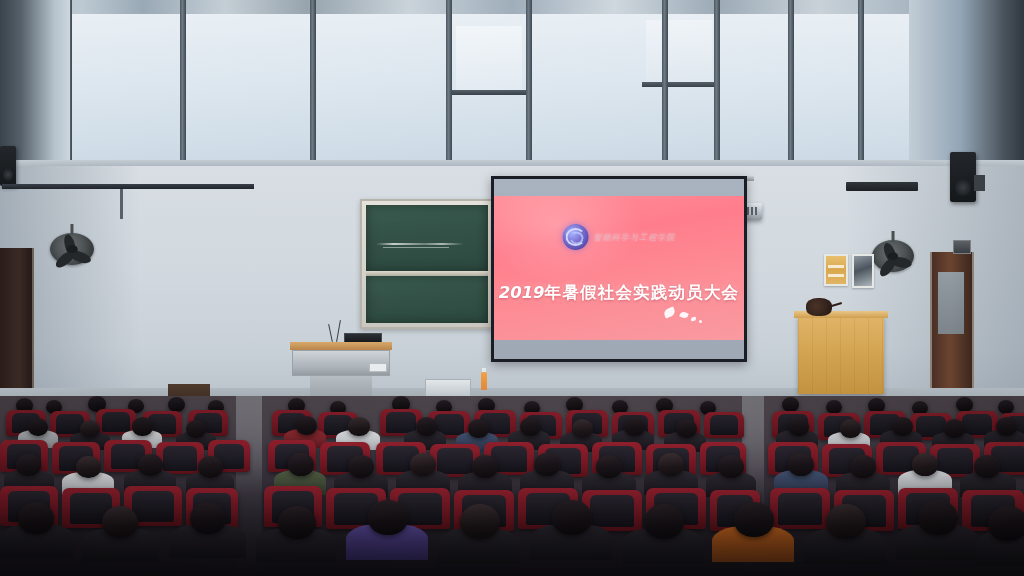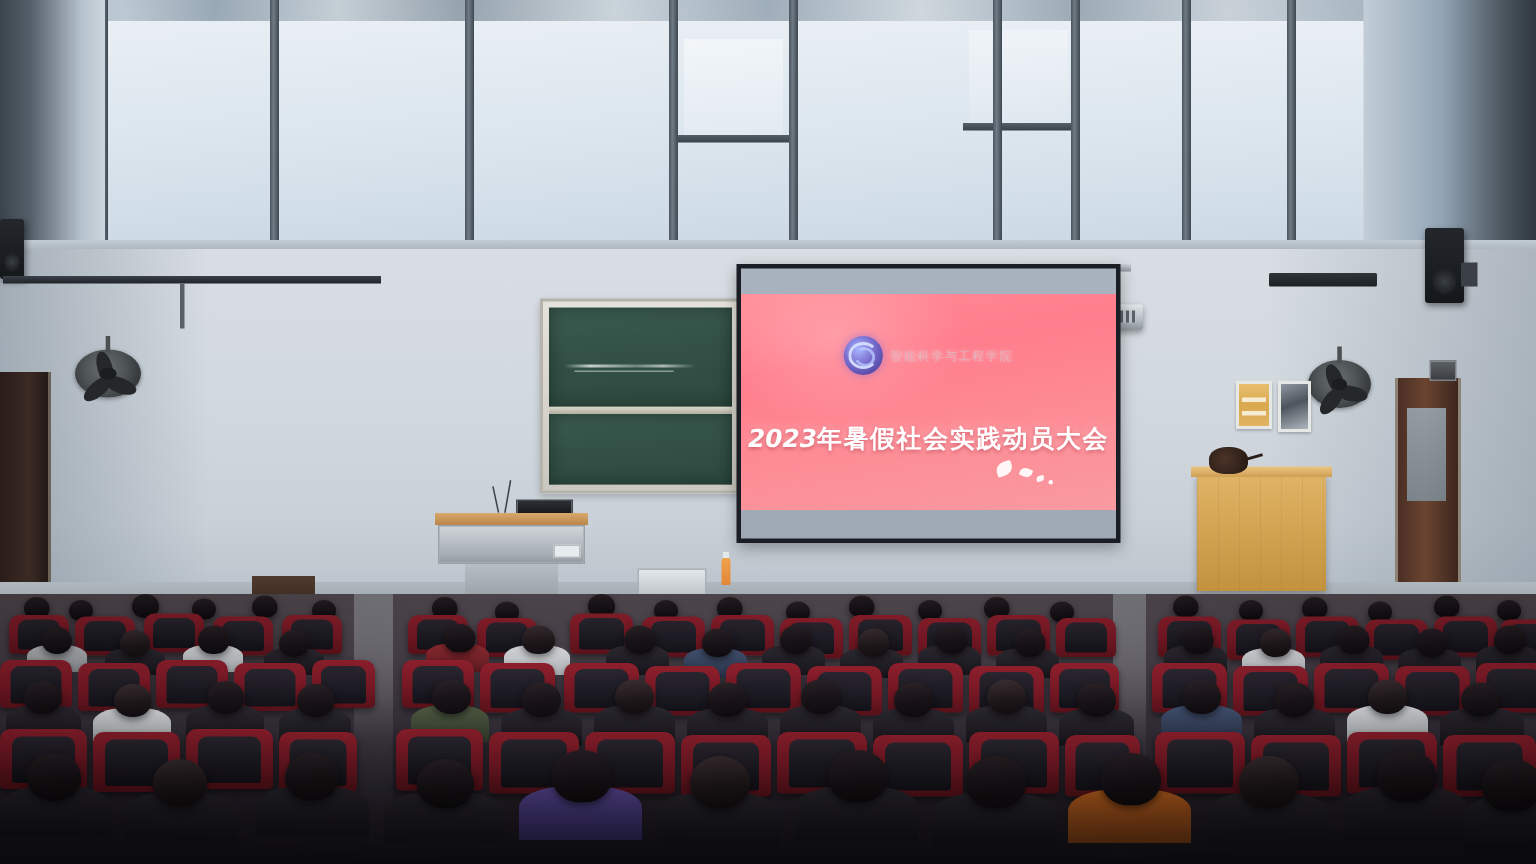--- a/index.html
+++ b/index.html
@@ -188,21 +188,21 @@
     background:linear-gradient(180deg,#3a4049,#20242a);
   }
   .screen-pole{
     position:absolute; left:120px; top:189px; width:3px; height:30px;
     background:#5a6068;
   }
 
   
   .slide-logo-row{
     position:absolute; left:50%; top:28px; transform:translateX(-50%);
-    display:flex; align-items:center; gap:5px; white-space:nowrap;
+    display:flex; align-items:center; gap:5px; white-space:nowrap;font-style:italic;
   }
   .slide-logo{
     width:26px; height:26px; border-radius:50%;
     background:radial-gradient(circle at 38% 34%,#a9b6ff 0%,#7a6fd0 42%,#5b4fae 72%,#4b3f96 100%);
     box-shadow:0 0 6px rgba(120,100,220,.55);
     position:relative; flex:none;
   }
   .slide-logo::before{
     content:""; position:absolute; left:50%; top:50%; transform:translate(-50%,-50%);
     width:16px; height:14px; border-radius:50%;
@@ -499,21 +499,21 @@
   <div class="screen-outer">
     <div class="screen-inner">
       <div class="slide">
         <div class="slide-glow"></div>
 
         <div class="slide-logo-row">
           <div class="slide-logo"></div>
           <div class="slide-org">智能科学与工程学院</div>
         </div>
 
-        <div class="slide-title"><span class="yr">2023</span><span>年暑假社会实践动员大会</span></div>
+        <div class="slide-title"><span class="yr">2019</span><span>年暑假社会实践动员大会</span></div>
 
         <div class="doves">
           <div class="dove d1"></div>
           <div class="dove d2"></div>
           <div class="dove d3"></div>
           <div class="dove d4"></div>
         </div>
       </div>
     </div>
   </div>

